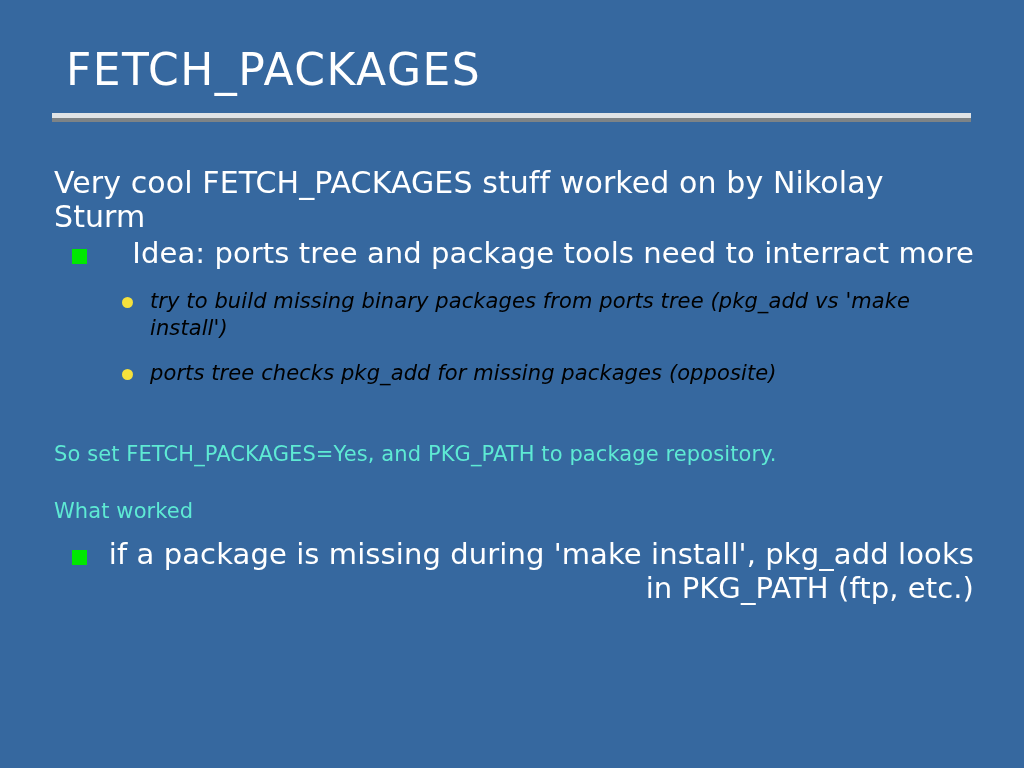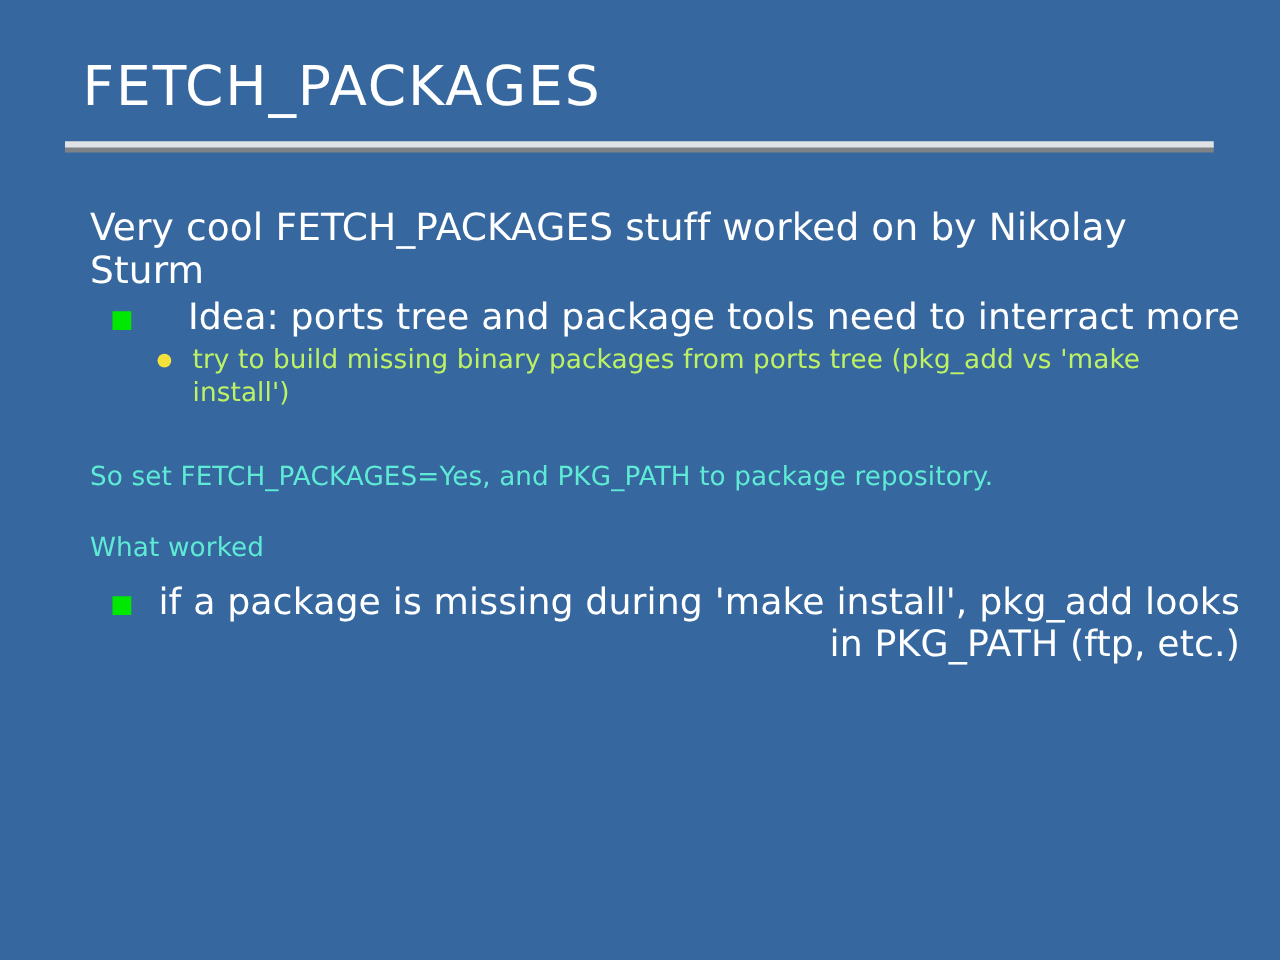--- a/index.html
+++ b/index.html
@@ -48,21 +48,21 @@
     top: 69px;
     width: 919px;
     height: 5px;
     background: #dfe3e6;
     box-shadow: 0 4px 0 0 #7d8386;
   }
 
   
   .body-block {
     position: absolute;
-    left: 72px;
+    left: 54px;
     top: 166px;
     width: 920px;
   }
 
   .lvl1 {
     color: #ffffff;
     font-size: 30px;
     line-height: 34px;
     margin: 0 0 2px 0;
     letter-spacing: 0.1px;
@@ -82,26 +82,27 @@
     position: absolute;
     left: 18px;
     top: 13px;
     width: 15px;
     height: 15px;
     background: #00e800;
   }
 
   .lvl3 {
     position: relative;
-    color: #bef264;
+    color: #000000;
     font-size: 21px;
     line-height: 27px;
-    margin: 4px;
+    margin: 18px;
     padding-left: 78px;
     letter-spacing: 0.1px;
+    font-style: italic;
   }
   .lvl3 .marker {
     position: absolute;
     left: 50px;
     top: 9px;
     width: 11px;
     height: 11px;
     border-radius: 50%;
     background: #f5e13c;
   }
@@ -135,20 +136,24 @@
     <p class="lvl2">
       <span class="marker"></span>
       <span>Idea: ports tree and package tools need to interract more</span>
     </p>
 
     <p class="lvl3">
       <span class="marker"></span>
       <span>try to build missing binary packages from ports tree (pkg_add vs 'make install')</span>
     </p>
 
+    <p class="lvl3">
+      <span class="marker"></span>
+      <span>ports tree checks pkg_add for missing packages (opposite)</span>
+    </p>
 
     <div class="spacer-lg"></div>
 
     <p class="plain">So set FETCH_PACKAGES=Yes, and PKG_PATH to package repository.</p>
 
     <div class="spacer-md"></div>
 
     <p class="plain">What worked</p>
 
     <div class="spacer-sm"></div>

